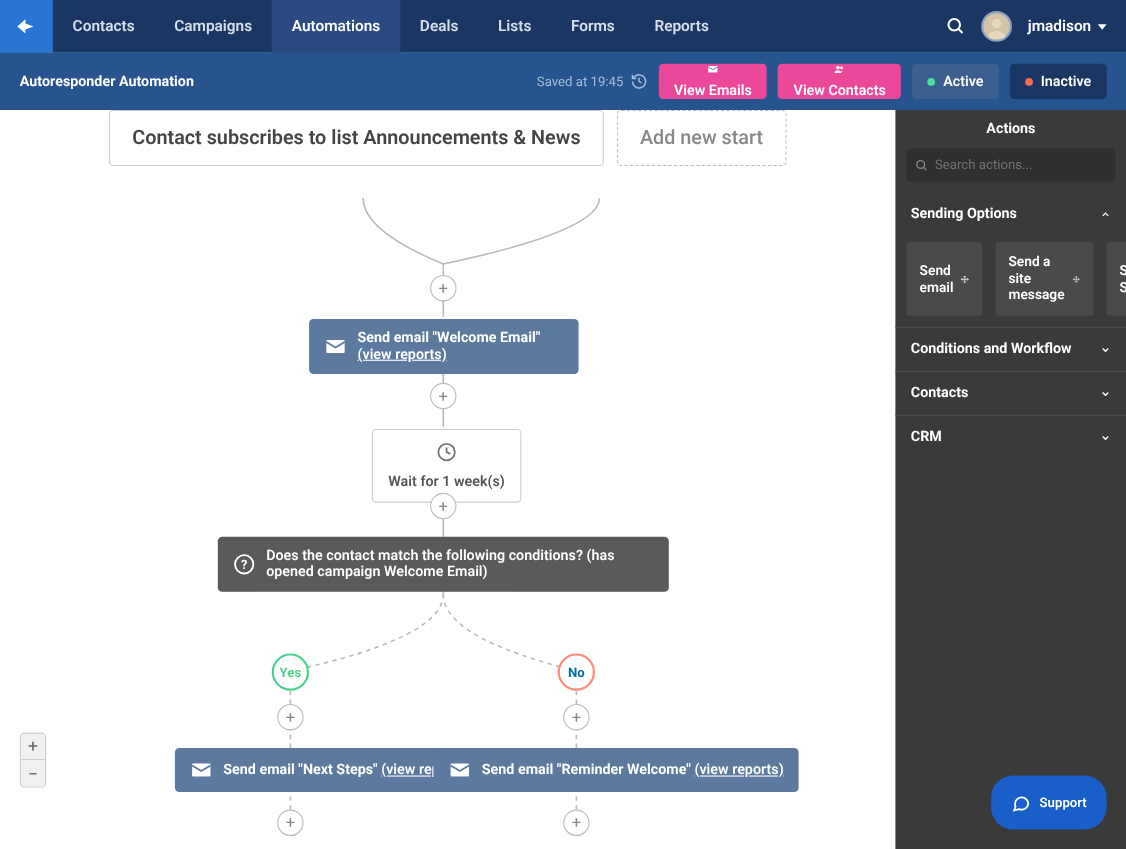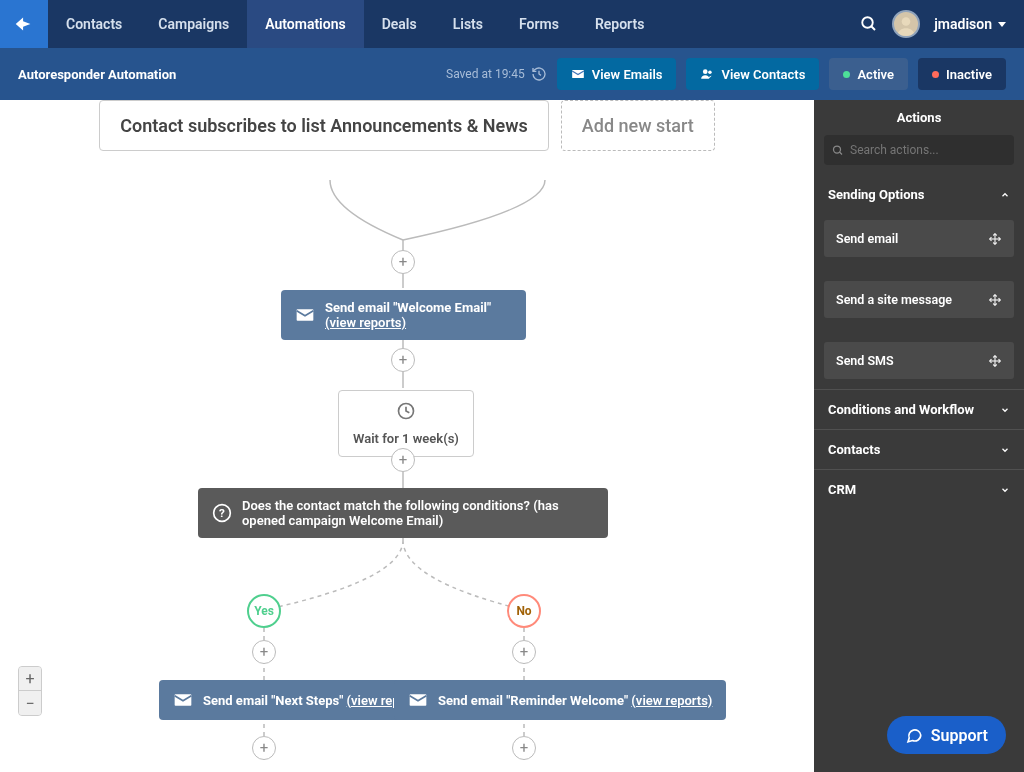--- a/index.html
+++ b/index.html
@@ -17,21 +17,21 @@
 .avatar { width:28px; height:28px; border-radius:50%; background:#d4c5a9; border:2px solid #8fa3bc; overflow:hidden; display:flex; align-items:center; justify-content:center; }
 .username { font-size:14px; font-weight:600; display:flex; align-items:center; gap:6px; cursor:pointer; }
 .caret { width:0; height:0; border-left:4px solid transparent; border-right:4px solid transparent; border-top:5px solid #fff; }
 
 
 .subhdr { height:52px; background:#27548e; display:flex; align-items:center; padding:0 18px; color:#fff; }
 .subhdr h1 { font-size:13px; font-weight:700; }
 .subhdr-right { margin-left:auto; display:flex; align-items:center; gap:10px; }
 .saved { font-size:12px; color:#a8bdd8; display:flex; align-items:center; gap:6px; }
 .btn { height:32px; padding:0 14px; border-radius:4px; font-size:13px; font-weight:600; display:flex; align-items:center; gap:7px; cursor:pointer; border:none; }
-.btn-blue { background:#0369a1; color:#fff; }
+.btn-blue { background:#ec4899; color:#fff;flex-direction:column; }
 .btn-active { background:#3b5f8f; color:#fff; }
 .dot { width:7px; height:7px; border-radius:50%; }
 .dot.green { background:#4de099; }
 .dot.red { background:#ff6b5b; }
 .btn-inactive { background:#1a3764; color:#fff; }
 
 
 .main { position:absolute; top:100px; left:0; right:210px; bottom:0; background:#fff; overflow:hidden; }
 .sidebar { position:absolute; top:100px; right:0; width:210px; bottom:0; background:#3a3a3a; color:#fff; }
 
@@ -44,44 +44,44 @@
 
 .svg-layer { position:absolute; top:0; left:0; width:100%; height:100%; pointer-events:none; }
 
 .node { position:absolute; border-radius:4px; display:flex; align-items:center; gap:10px; padding:10px 14px; font-size:13px; font-weight:700; }
 .node.email { background:#5b7a9e; color:#fff; }
 .node.wait { background:#fff; border:1px solid #ccc; color:#555; font-weight:600; }
 .node.cond { background:#5a5a5a; color:#fff; font-weight:600; width:410px; }
 .node .ic { width:20px; height:20px; flex-shrink:0; }
 .yes, .no { position:absolute; width:34px; height:34px; border-radius:50%; border:2px solid; display:flex; align-items:center; justify-content:center; font-size:12px; font-weight:700; background:#fff; }
 .yes { border-color:#4fcf8e; color:#4fcf8e; }
-.no { border-color:#ff8a7a; color:#a16207; }
+.no { border-color:#ff8a7a; color:#0369a1; }
 
 .plus { position:absolute; width:24px; height:24px; border-radius:50%; border:1px solid #bbb; background:#fff; display:flex; align-items:center; justify-content:center; font-size:15px; color:#888; font-weight:400; cursor:pointer; }
 
 .report-link { font-weight:600; text-decoration:underline; cursor:pointer; }
 
 
 .zoom { position:absolute; left:18px; bottom:56px; width:24px; border:1px solid #ccc; border-radius:4px; background:#f0f0f0; overflow:hidden; }
 .zoom button { width:100%; height:24px; border:none; background:#f0f0f0; color:#666; font-size:16px; cursor:pointer; }
 .zoom button:first-child { border-bottom:1px solid #ccc; }
 
 
 .sb-title { font-size:13px; font-weight:700; text-align:center; padding:10px 12px; }
 .sb-search { margin:0 10px 10px; background:#2f2f2f; border-radius:4px; height:30px; display:flex; align-items:center; padding:0 8px; gap:6px; }
 .sb-search input { flex:1; background:none; border:none; color:#c4b5fd; font-size:12px; outline:none; }
 .sb-section { padding:12px 14px; font-size:13px; font-weight:700; display:flex; align-items:center; justify-content:space-between; cursor:pointer; border-top:1px solid #505050; }
 .sb-section.first { border-top:none; }
-.sb-items { padding:6px 10px 10px; display:flex; flex-direction:column; gap:24px; }
+.sb-items { padding:6px 10px 10px; display:flex; flex-direction:row; gap:12px; }
 .sb-item { background:#4a4a4a; border-radius:3px; padding:11px 12px; font-size:12.5px; font-weight:600; display:flex; align-items:center; justify-content:space-between; cursor:move; }
 .move-ic { width:14px; height:14px; opacity:.9; }
 .chev { width:10px; height:10px; }
 
 
-.support { position:absolute; right:18px; bottom:18px; background:#1a5fc9; color:#fff; border-radius:20px; height:38px; padding:0 18px; display:flex; align-items:center; gap:8px; font-size:16px; font-weight:600; cursor:pointer;margin-top:36px; }
+.support { position:absolute; right:18px; bottom:18px; background:#1a5fc9; color:#fff; border-radius:20px; height:49px; padding:0 18px; display:flex; align-items:center; gap:8px; font-size:12px; font-weight:600; cursor:pointer;margin-top:36px; }
 </style>
 </head>
 <body>
 
 <div class="topnav">
   <div class="logo">
     <svg viewBox="0 0 24 24">
         <path d="M3 12l8-7v4l8 3-8 3v4z"></path>
       </svg>
   </div>

